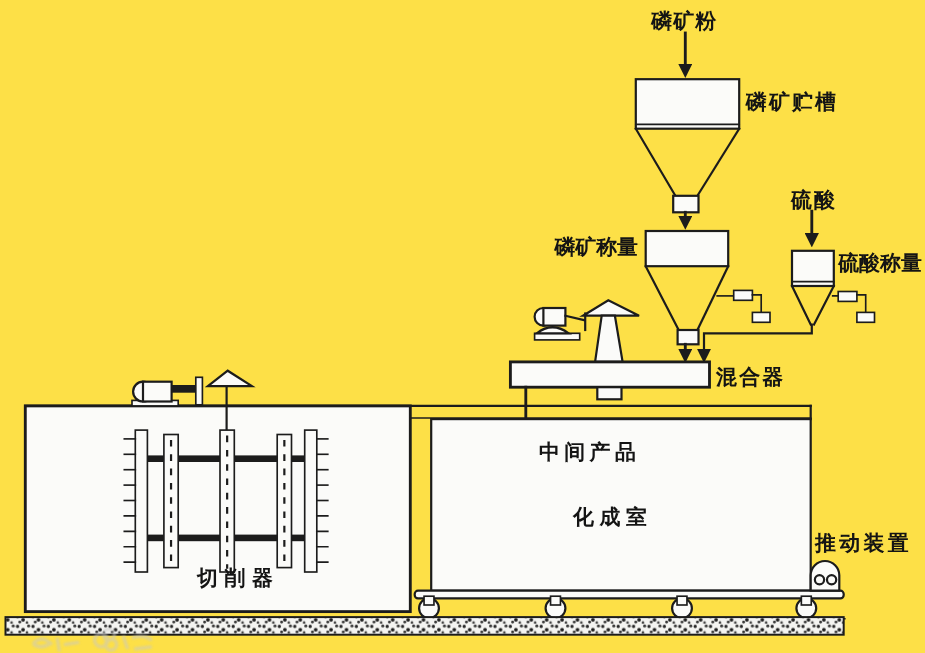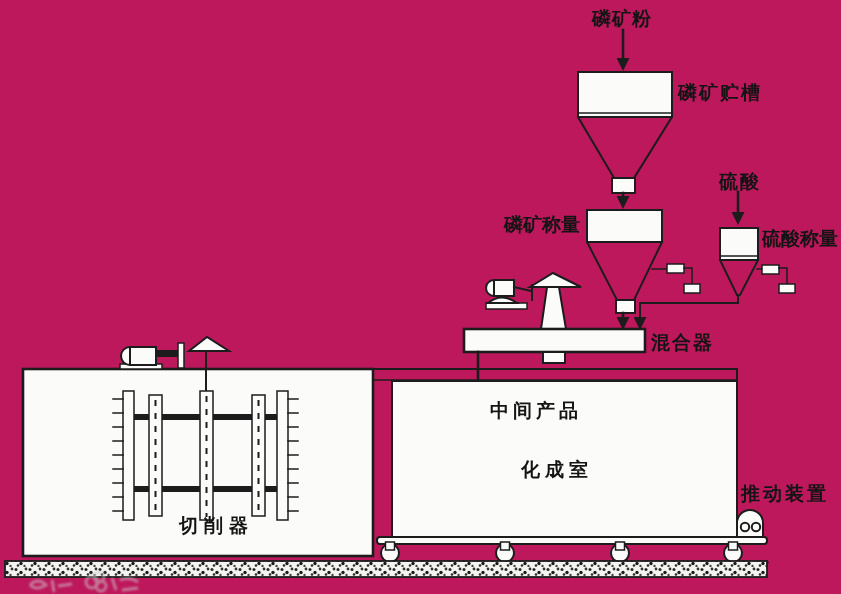--- a/index.html
+++ b/index.html
@@ -1,16 +1,16 @@
 <!DOCTYPE html>
 <html><head>
 <meta charset="utf-8">
 <style>
   html,body{margin:0;padding:0;background:#e8e8e8;}
-  .stage{position:relative;width:841px;height:594px;background:#be185d;overflow:hidden;
+  .stage{position:relative;width:841px;height:594px;background:#fde047;overflow:hidden;
          font-family:"DejaVu Serif","Liberation Serif",serif;}
   svg{position:absolute;left:0;top:0;}
   .ln{stroke:#1c1c1c;fill:none;stroke-width:2;stroke-linecap:square;}
   .f{stroke:#1c1c1c;fill:#fbfbf9;stroke-width:2;}
   .dk{fill:#1c1c1c;stroke:none;}
   .thin{stroke-width:1.5;}
   .thick{stroke-width:2.6;}
   .txt{font-family:"DejaVu Serif","Liberation Serif",serif;font-weight:bold;
        font-size:19px;fill:#141414;}
 </style>

